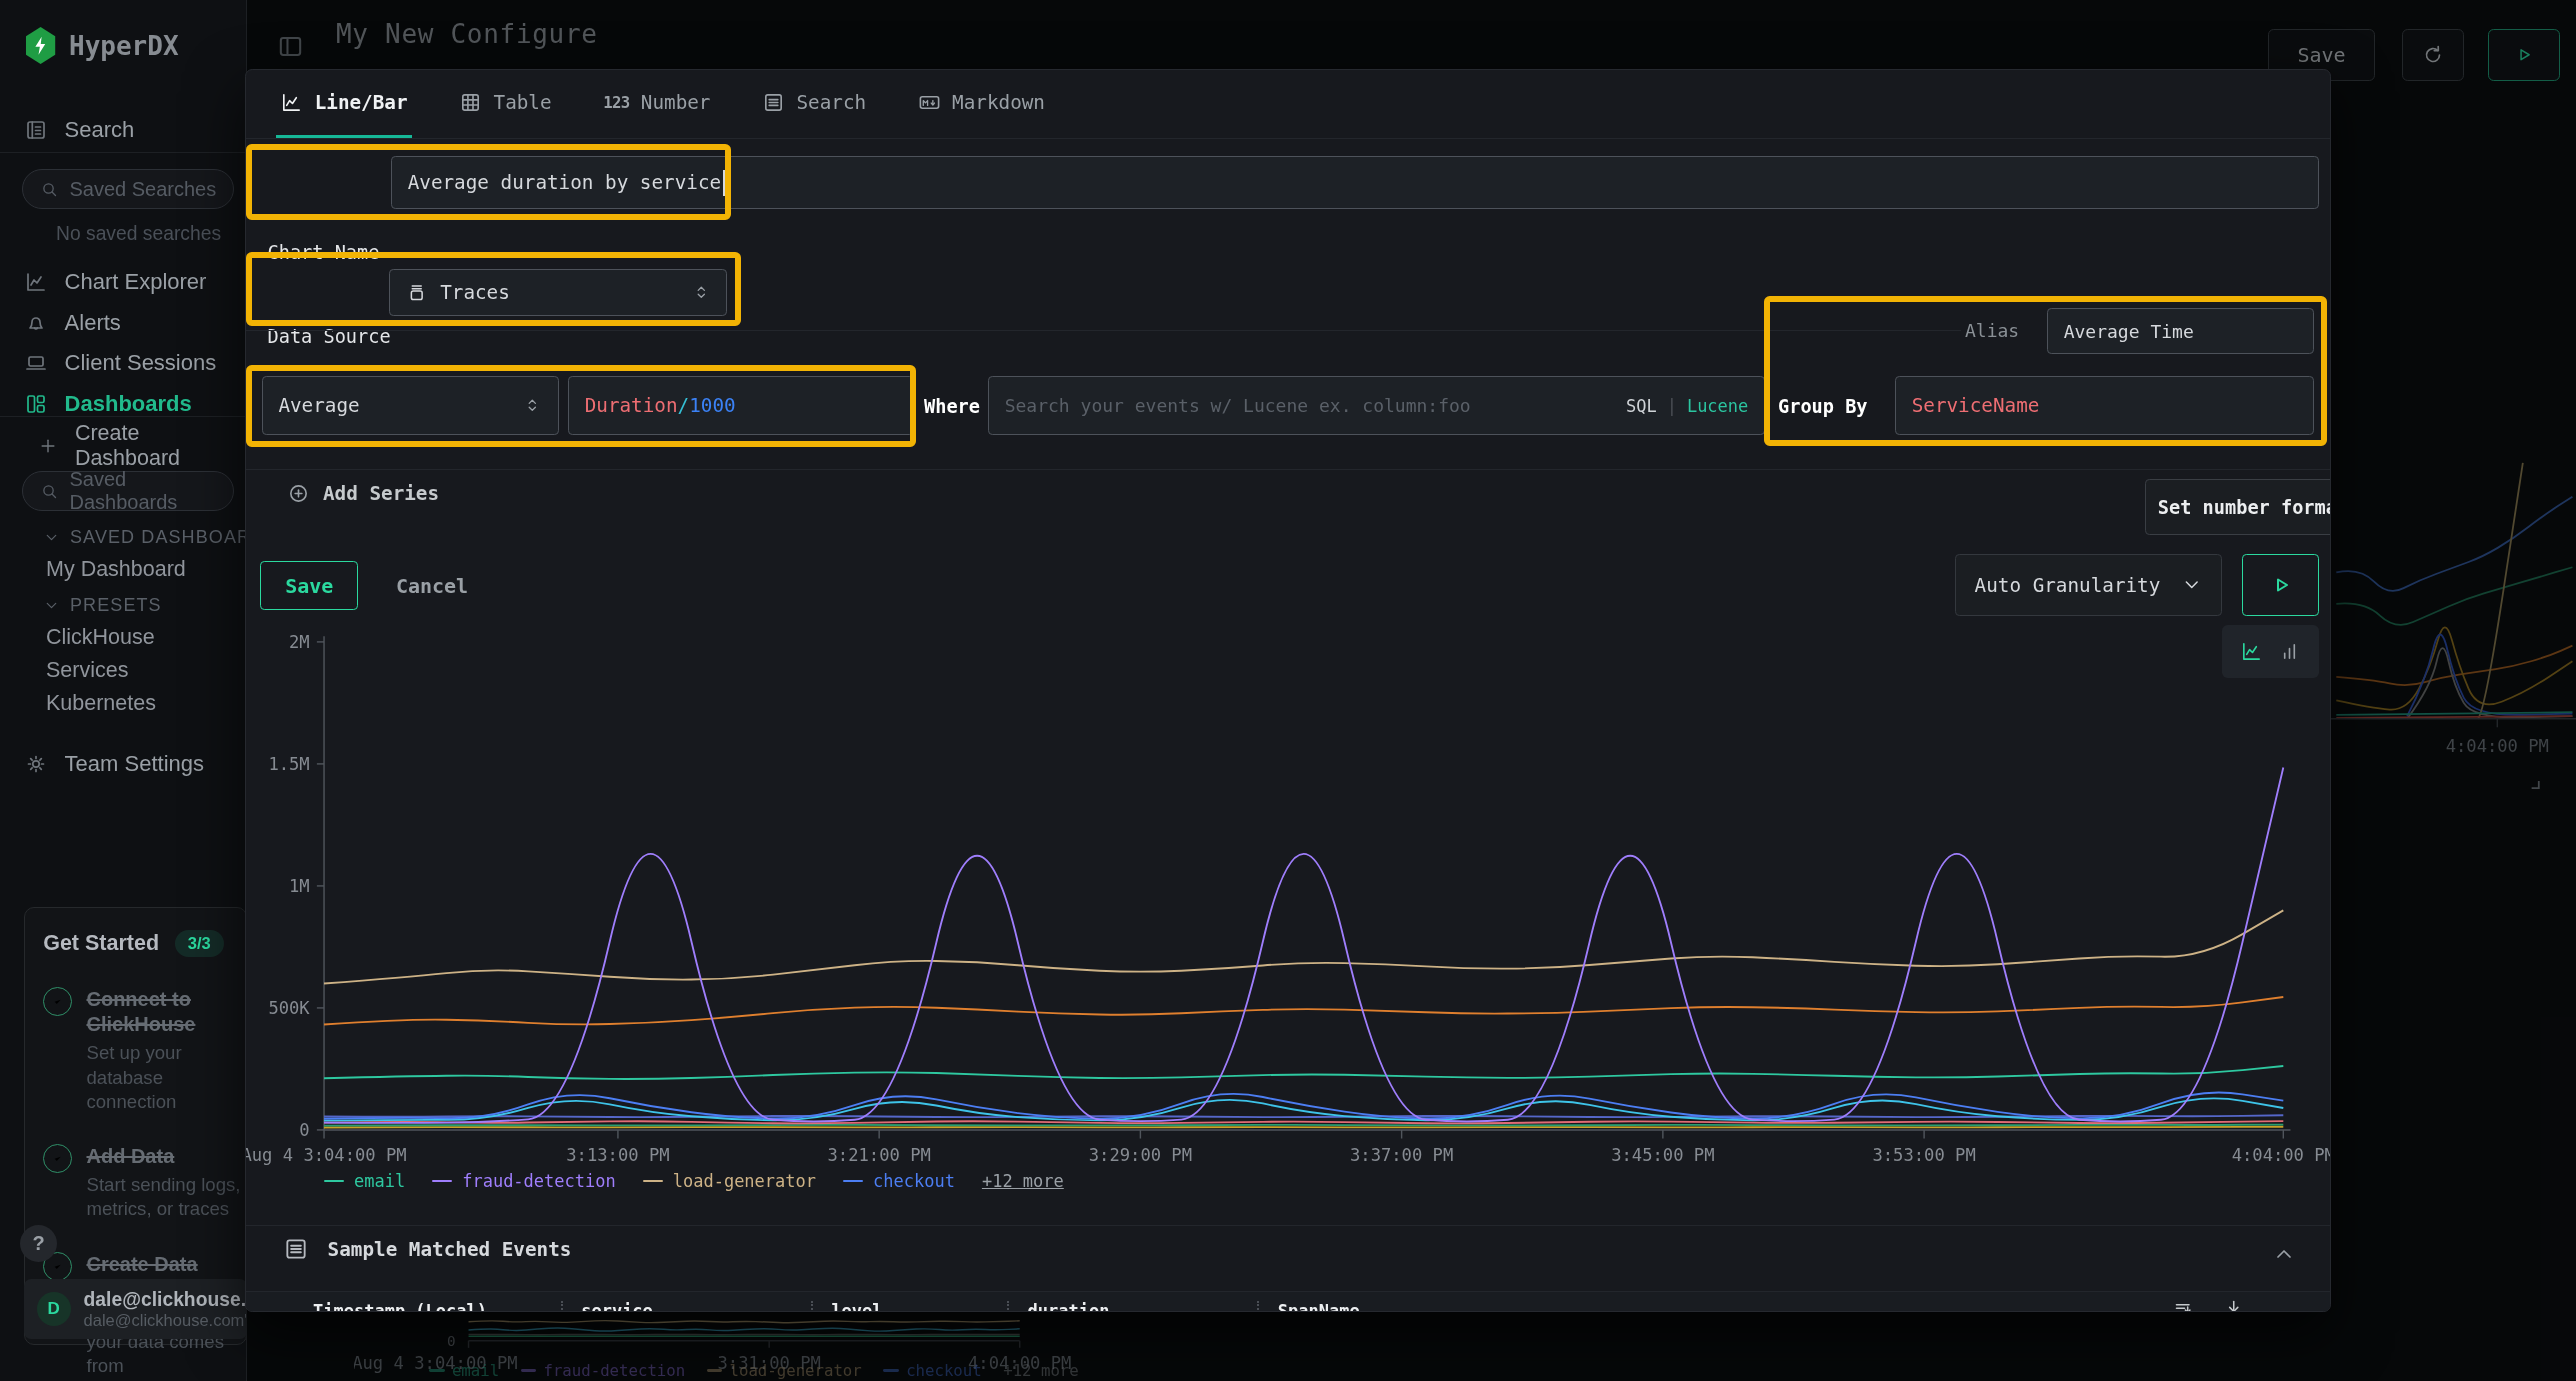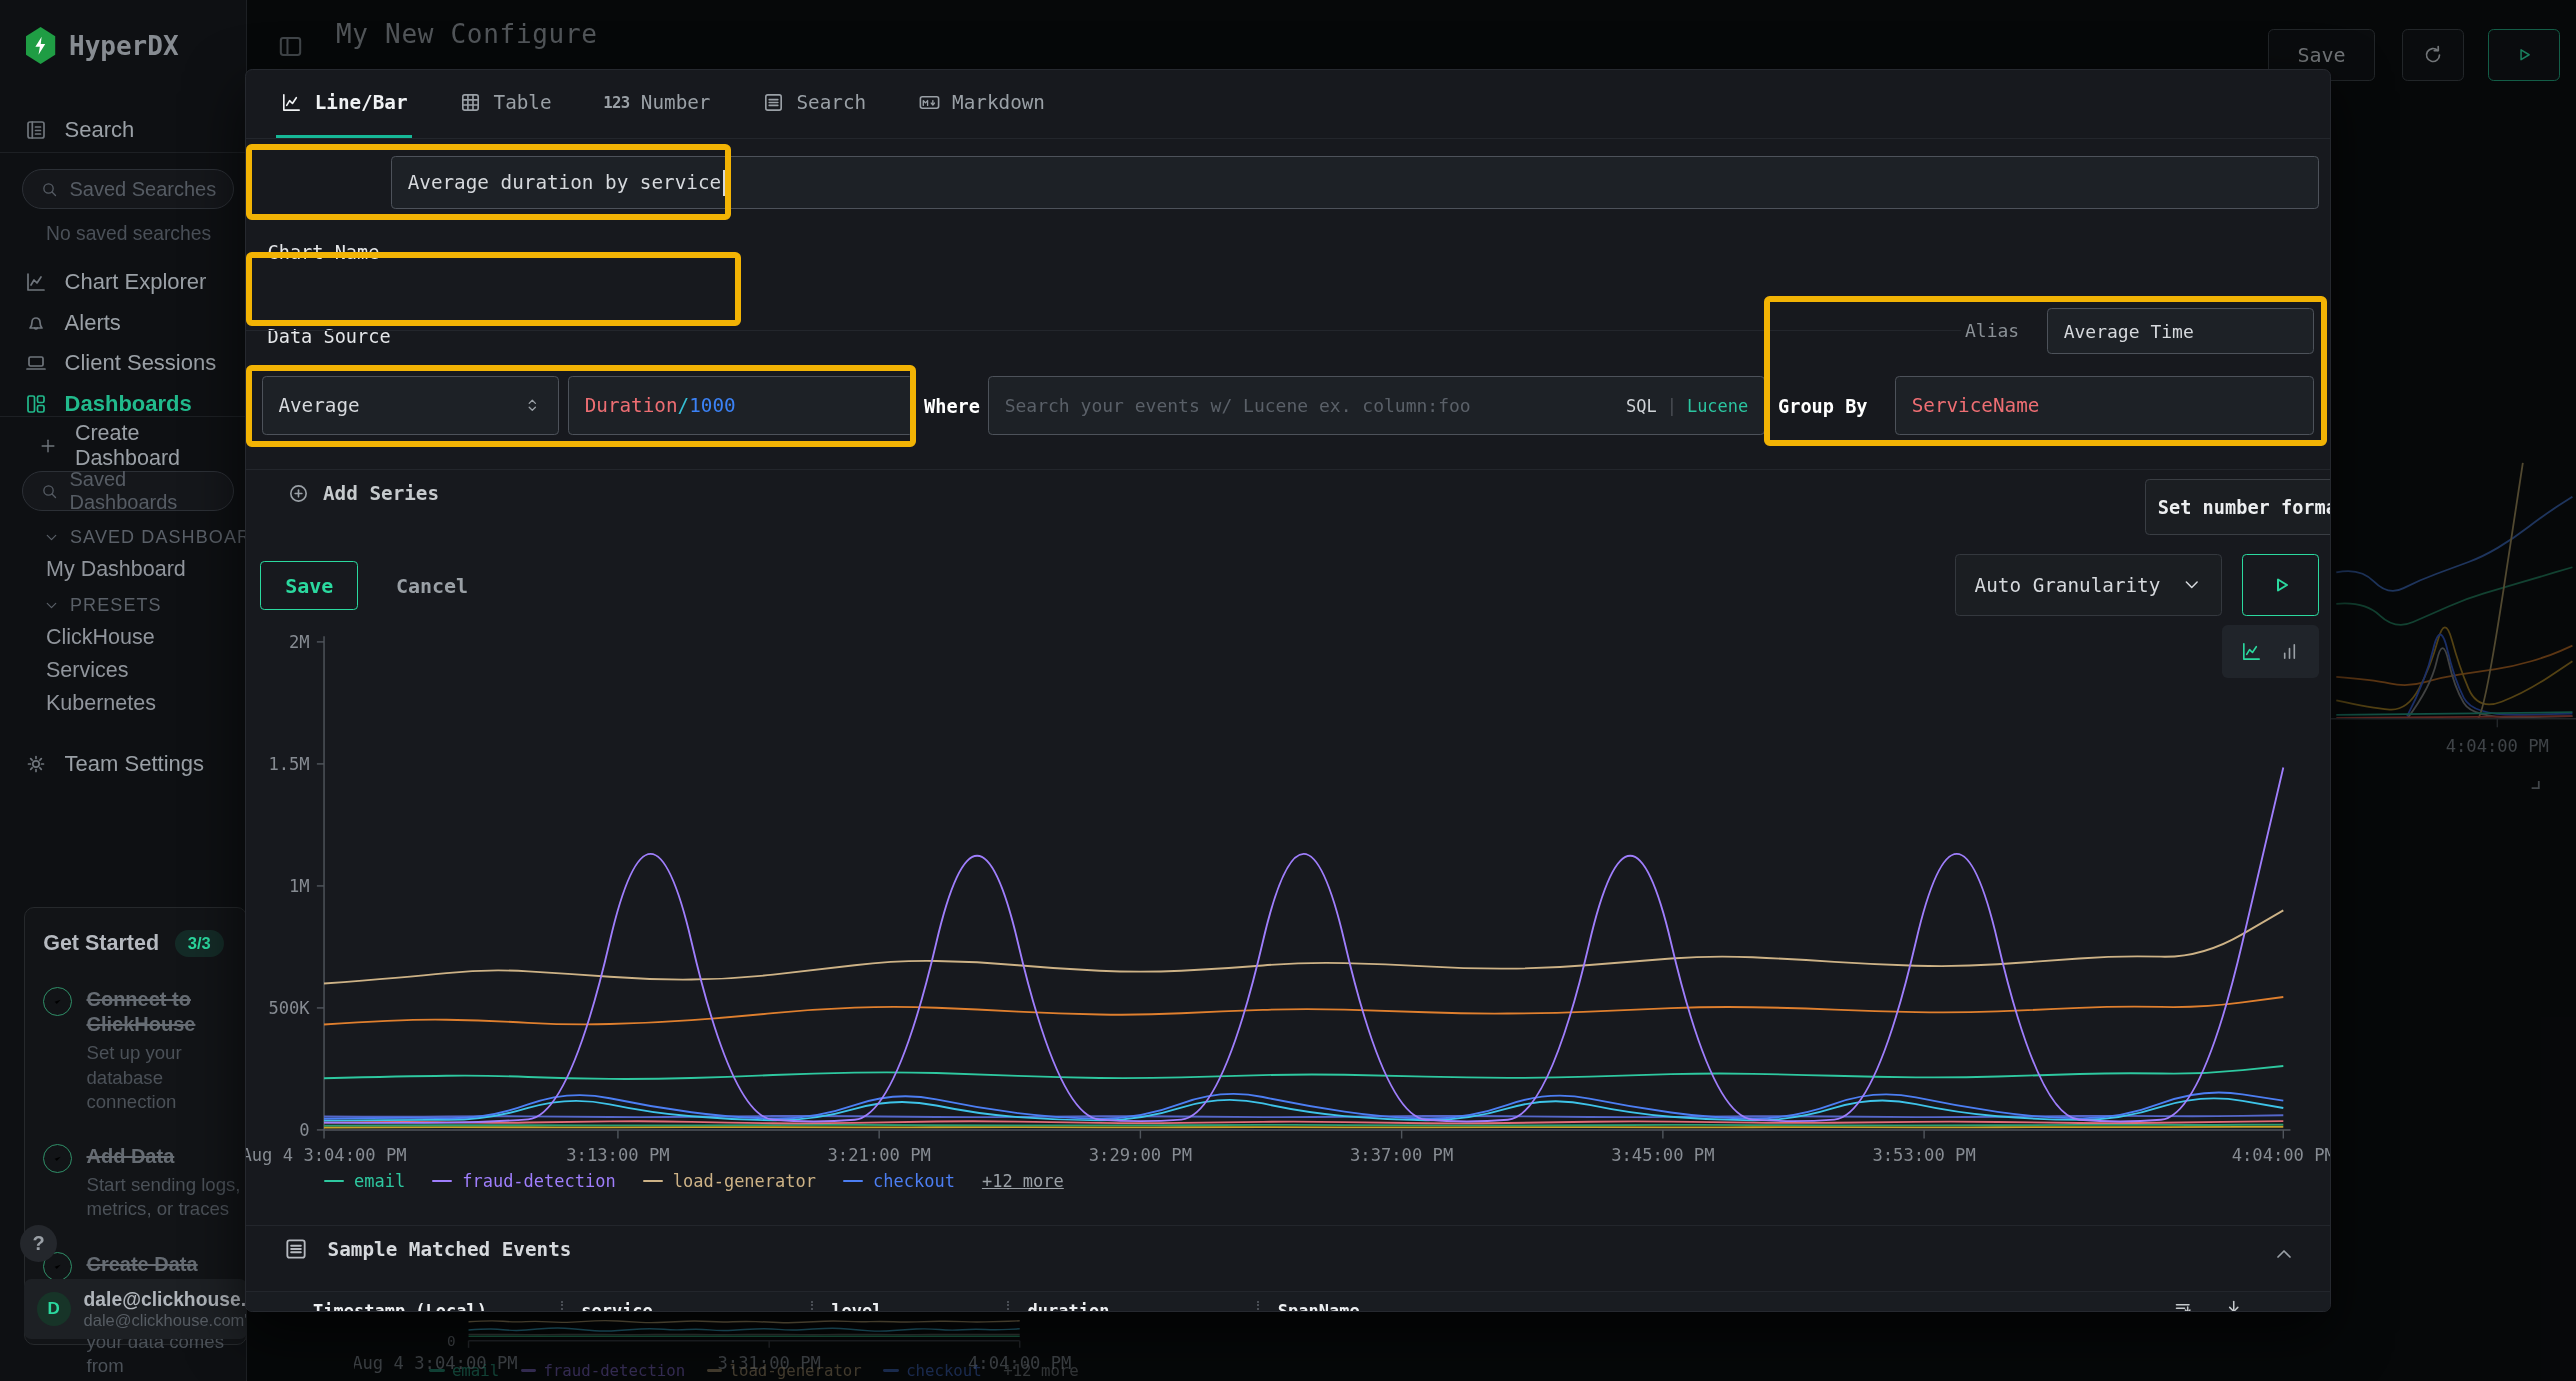--- a/index.html
+++ b/index.html
@@ -21,21 +21,21 @@
     padding-left:23.6px; height:34px; color:#9aa0a6; font-size:22px; }
   .side-item .icon { color:#6f757c; }
   .side-item.active { color:#21ba8c; font-weight:bold; }
   .side-item.active .icon { color:#21ba8c; }
   .icon { display:inline-flex; }
   .icon svg { stroke:currentColor; fill:none; stroke-width:1.7; stroke-linecap:round; stroke-linejoin:round; }
   .divider-h { position:absolute; left:0; width:247px; border-top:0.7px solid #1d2024; }
   .pill-search { position:absolute; left:21.5px; width:212px; height:40px; border:1.1px solid #2c3036;
     border-radius:20px; background:#15171b; display:flex; align-items:center; gap:11.4px;
     padding-left:17px; color:#565c64; font-size:20px; }
-  .dim-note { position:absolute; left:46px; color:#4a5058; font-size:19.3px; }
+  .dim-note { position:absolute; left:56px; color:#4a5058; font-size:19.3px; }
   .section-head { position:absolute; display:flex; align-items:center; gap:10px; padding-left:43px;
     color:#5a6068; font-size:18px; letter-spacing:1.1px; white-space:nowrap; }
   .section-link { position:absolute; left:46px; color:#90959c; font-size:21.5px; white-space:nowrap; cursor:default; }
   .gs-card { position:absolute; left:23.6px; top:907px; width:223px; height:438px; border:0.7px solid #26292c;
     background:#121417; border-radius:10px; padding:21.5px 0 0 18.6px; }
   .gs-head { display:flex; align-items:center; gap:15.7px; }
   .gs-title { font-size:21.5px; font-weight:bold; color:#b6bac0; }
   .gs-badge { background:rgba(43,217,159,.12); color:#2bd99f; font-size:16.5px; font-weight:bold;
     border-radius:14.3px; padding:4.3px 13px; }
   .gs-item { display:flex; gap:14.3px; margin-top:30px; }
@@ -441,20 +441,35 @@
       </div>
     </div>
 
   <div class="f-label" style="left:21.5px; top:172px;">Chart Name</div>
   <div class="inp" style="left:145px; top:86px; width:1928px; height:53px;">
     <span>Average duration by service</span>
       <span class="caret"></span>
   </div>
 
   <div class="f-label" style="left:21.5px; top:256px;">Data Source</div>
+  <div class="inp" style="left:143px; top:199px; width:338px; height:47px; gap:13px;">
+    <span class="icon">
+        <svg width="21.5" height="21.5" viewBox="0 0 24 24">
+          <path d="M7 4.5h10M7 7.5h10"></path>
+          <rect x="6" y="10" width="12" height="9.5" rx="2"></rect>
+        </svg>
+      </span>
+    <span>Traces</span>
+    <span class="sel-chevs icon">
+        <svg viewBox="0 0 24 24">
+          <polyline points="8,9.5 12,5.5 16,9.5"></polyline>
+          <polyline points="8,14.5 12,18.5 16,14.5"></polyline>
+        </svg>
+      </span>
+  </div>
 
   <div class="mod-divider" style="left:0; top:260px; width:1715px;"></div>
 
   <div class="f-label" style="left:1719px; top:250px; color:#8a9096; font-size:18px;">Alias</div>
   <div class="inp" style="left:1801px; top:238px; width:267px; height:46px; font-size:18px;">
     <span>Average Time</span>
   </div>
 
   <div class="inp" style="left:15.7px; top:306px; width:297px; height:59px;">
     <span>Average</span>

